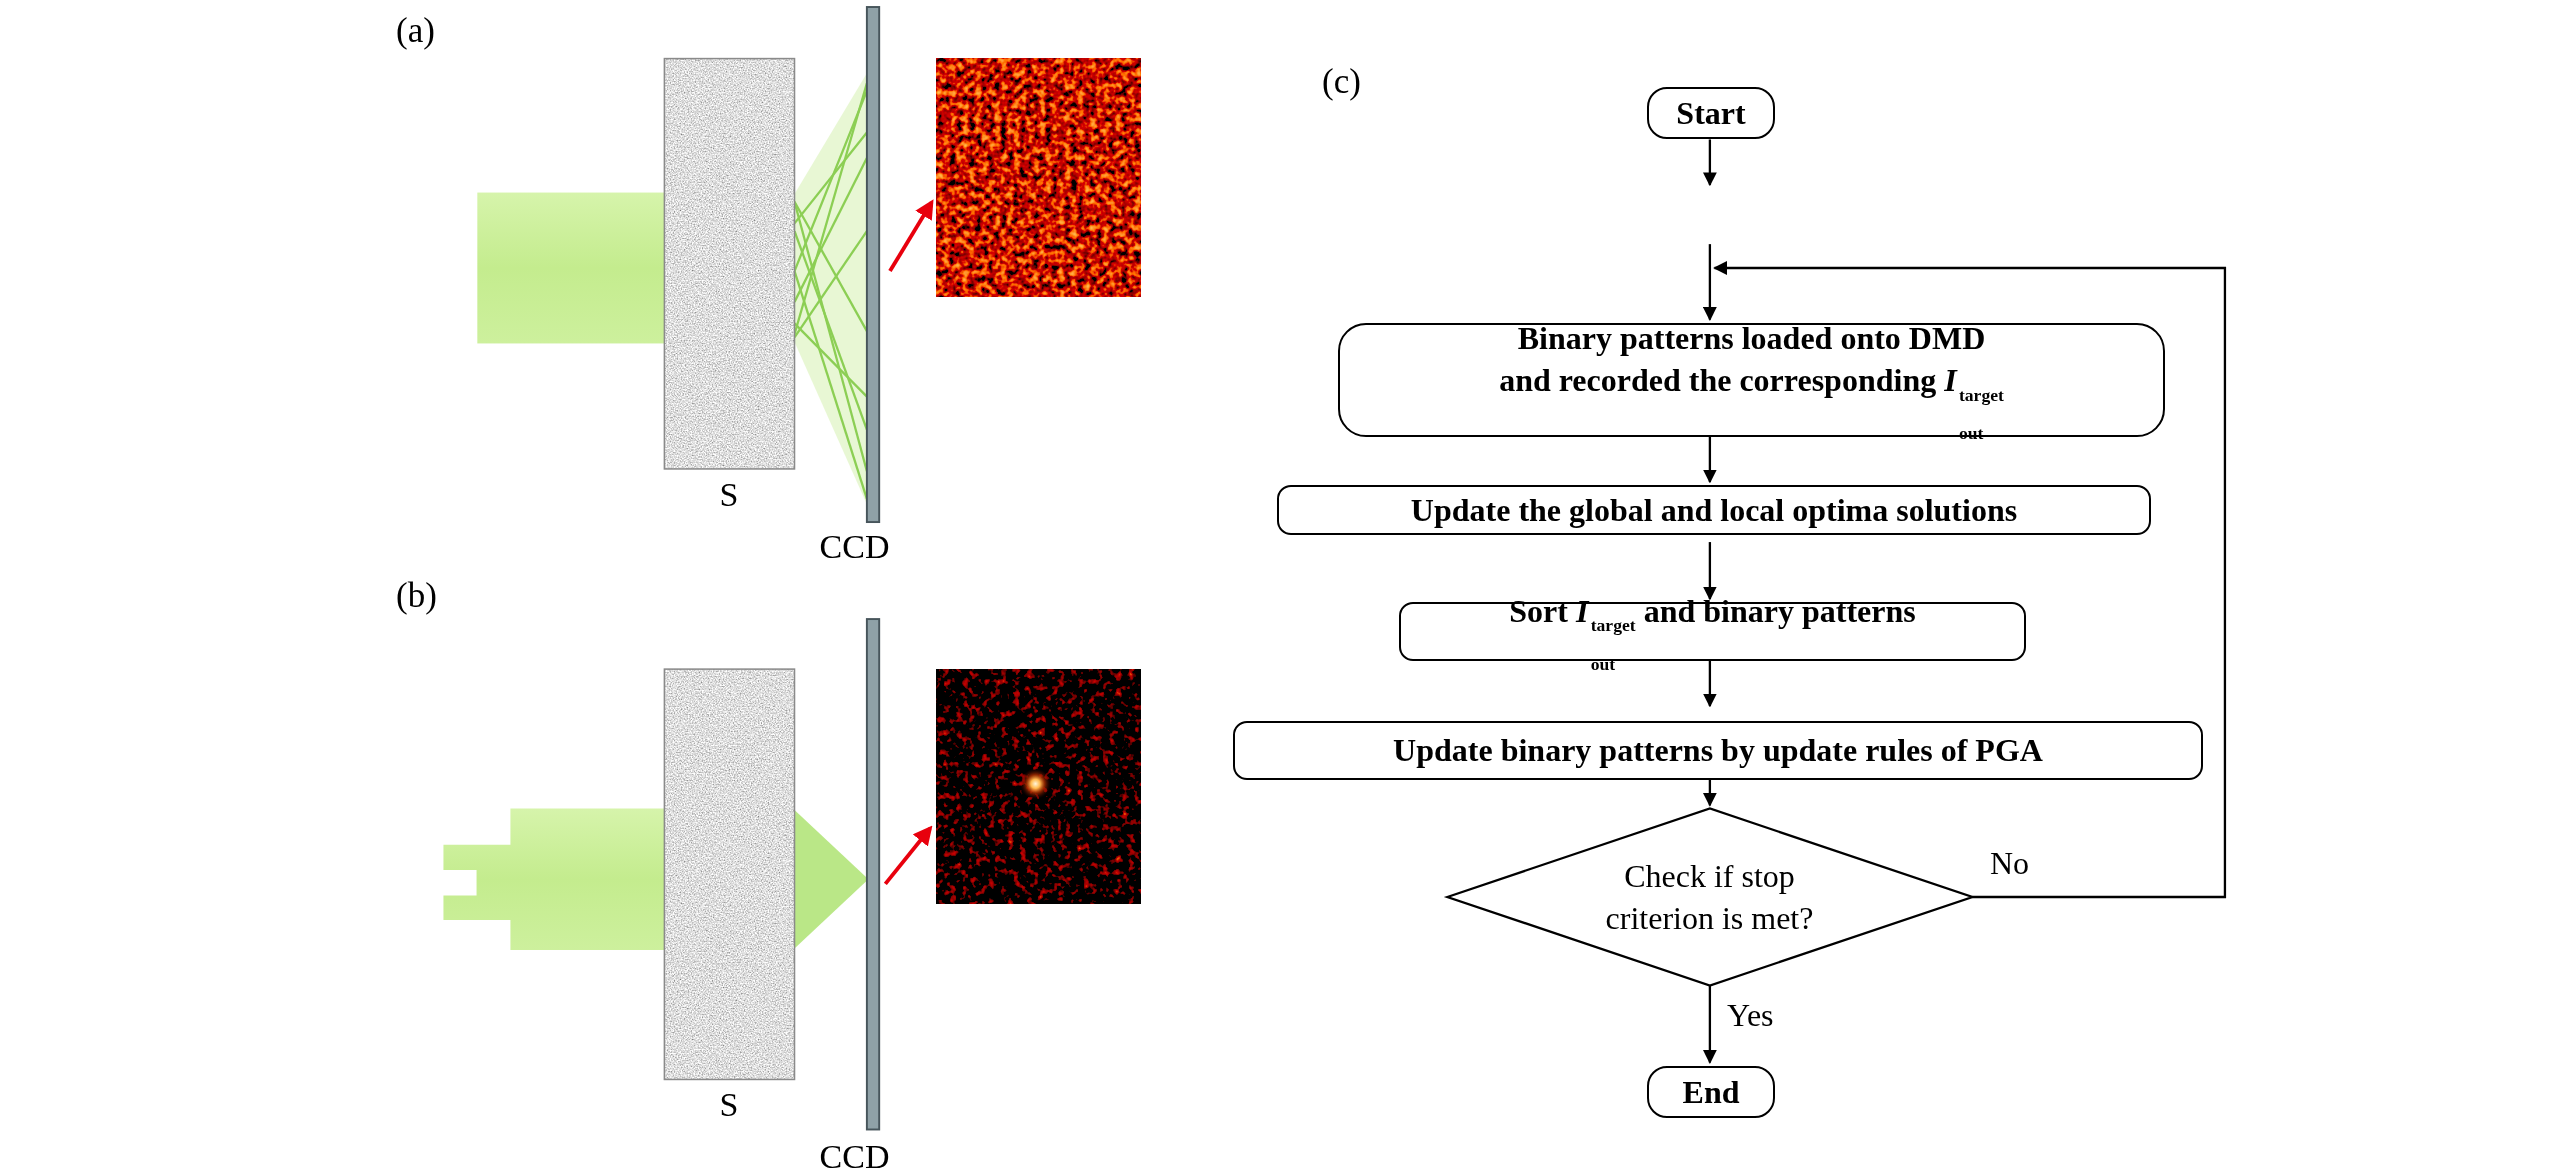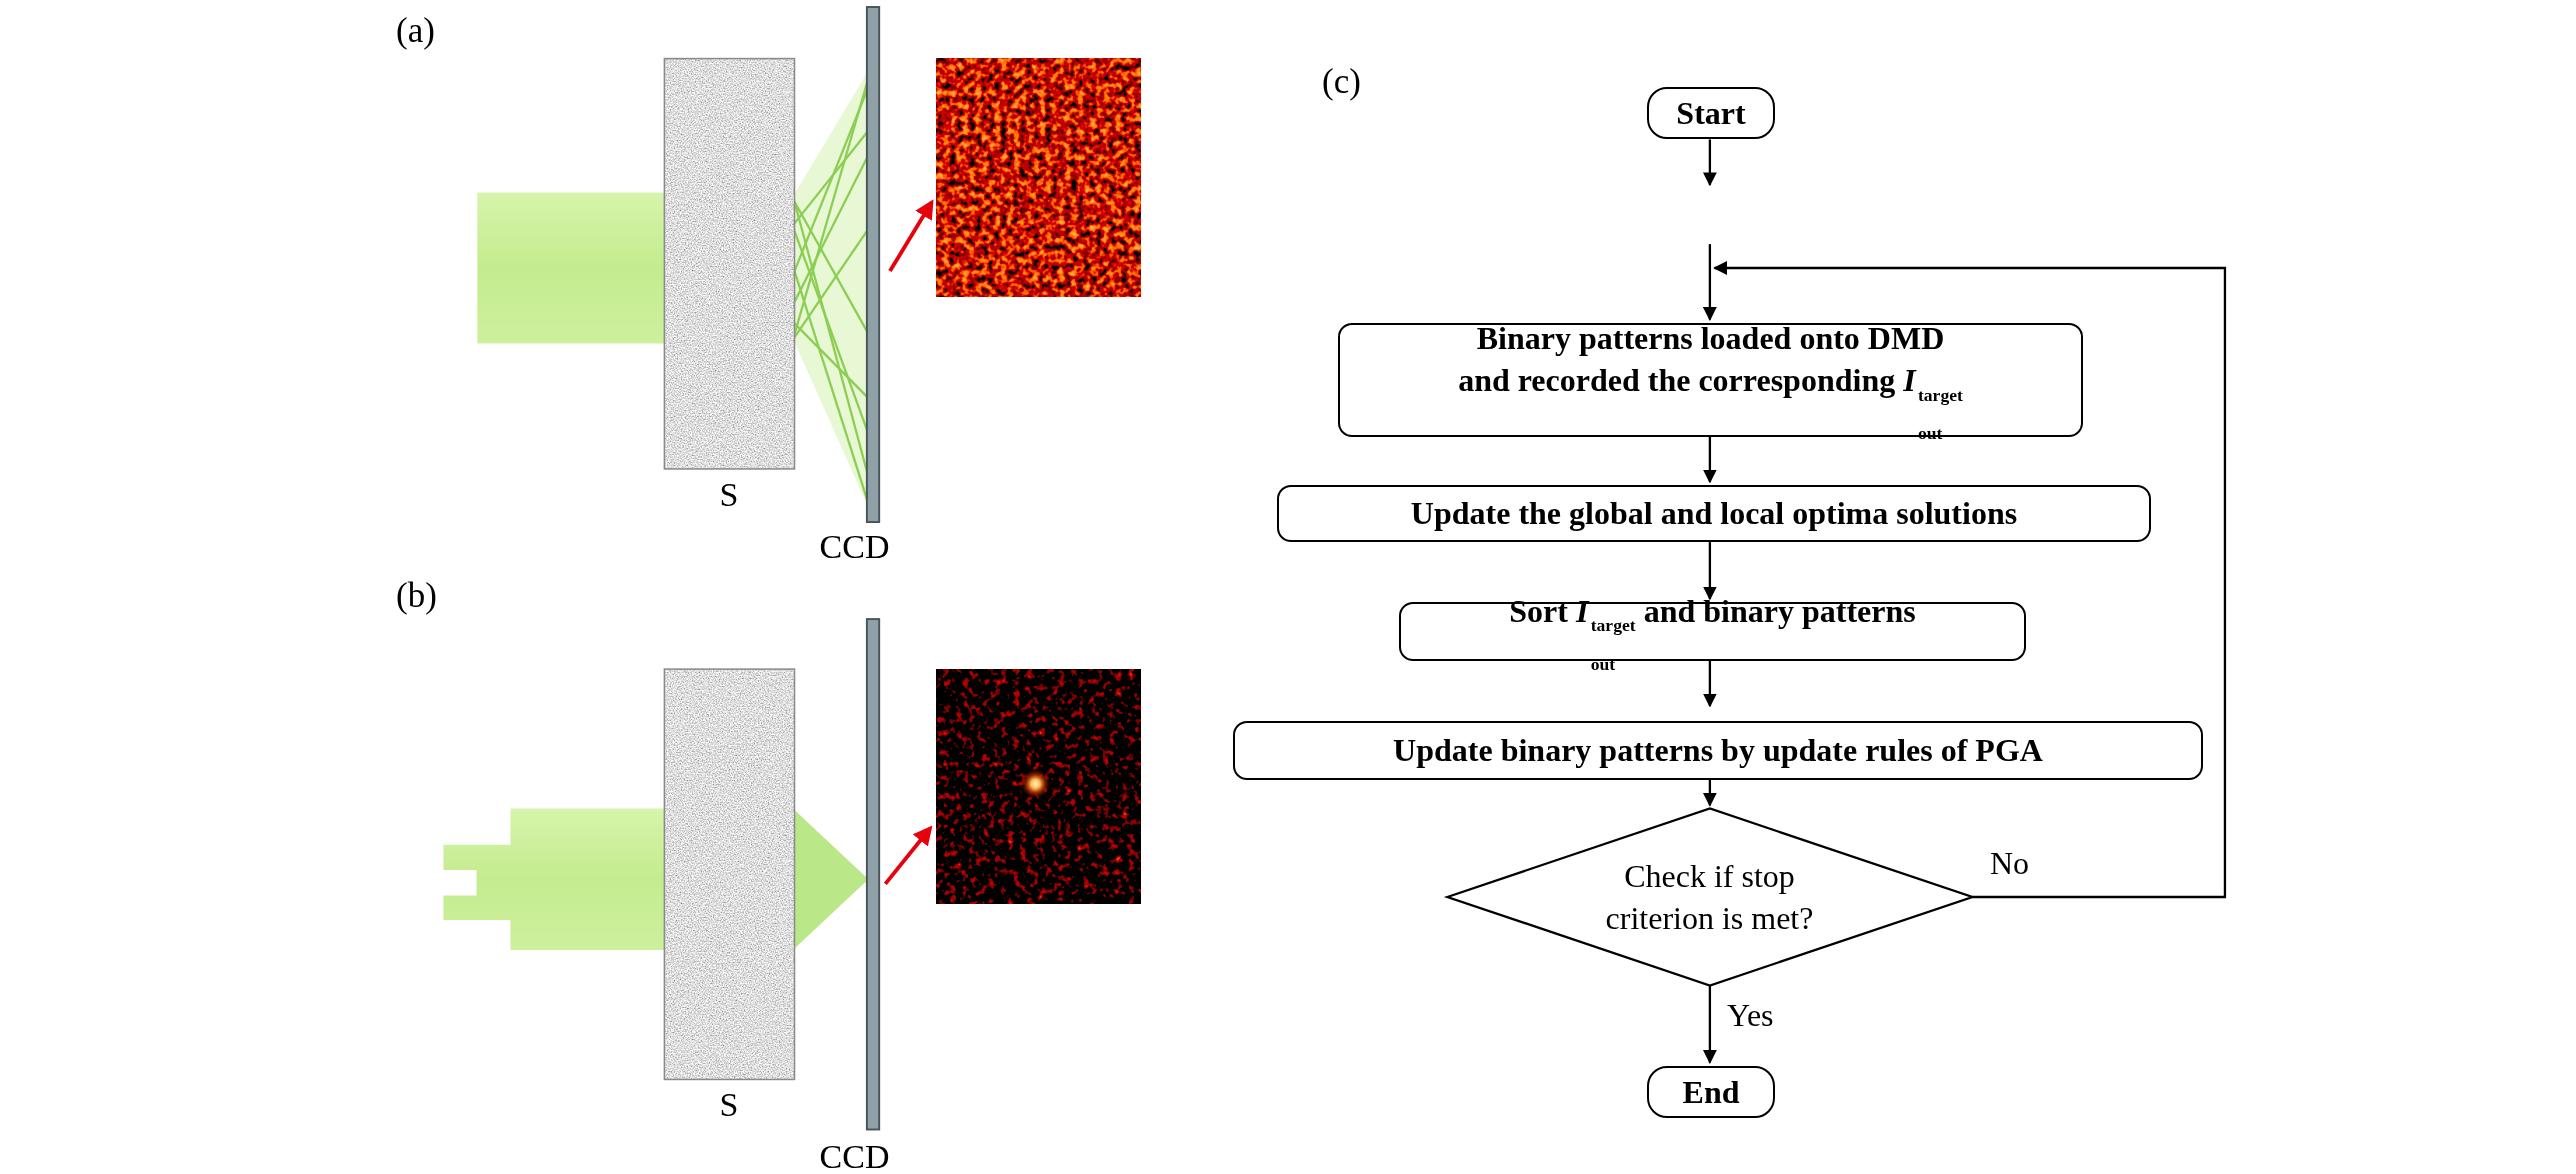--- a/index.html
+++ b/index.html
@@ -140,33 +140,33 @@
   <div class="abs side-label" style="left:664px; top:476px; width:130px;">S</div>
   <div class="abs side-label" style="left:785px; top:528px; width:139px;">CCD</div>
   <div class="abs side-label" style="left:664px; top:1086px; width:130px;">S</div>
   <div class="abs side-label" style="left:785px; top:1138px; width:139px;">CCD</div>
 
   <div class="fc-box terminal" style="left:1647px; top:87px; width:128px; height:52px;">
     <span>Start</span>
   </div>
 
 
-  <div class="fc-box" style="left:1338px; top:323px; width:745px; height:114px;">
+  <div class="fc-box" style="left:1338px; top:323px; width:827px; height:114px;border-radius:28px;">
     <div>
       <div>Binary patterns loaded onto DMD</div>
       <div>
         <span>and recorded the corresponding </span><span class="math"><span class="mi">I</span><span class="msc">
               <span>target</span>
               <span>out</span>
             </span></span>
       </div>
     </div>
   </div>
 
-  <div class="fc-box" style="left:1277px; top:485px; width:874px; height:57px;">
+  <div class="fc-box" style="left:1277px; top:485px; width:874px; height:50px;">
     <span>Update the global and local optima solutions</span>
   </div>
 
   <div class="fc-box" style="left:1399px; top:602px; width:627px; height:59px;">
     <span>
       <span>Sort </span><span class="math"><span class="mi">I</span><span class="msc">
             <span>target</span>
             <span>out</span>
           </span></span><span> and binary patterns</span>
     </span>

